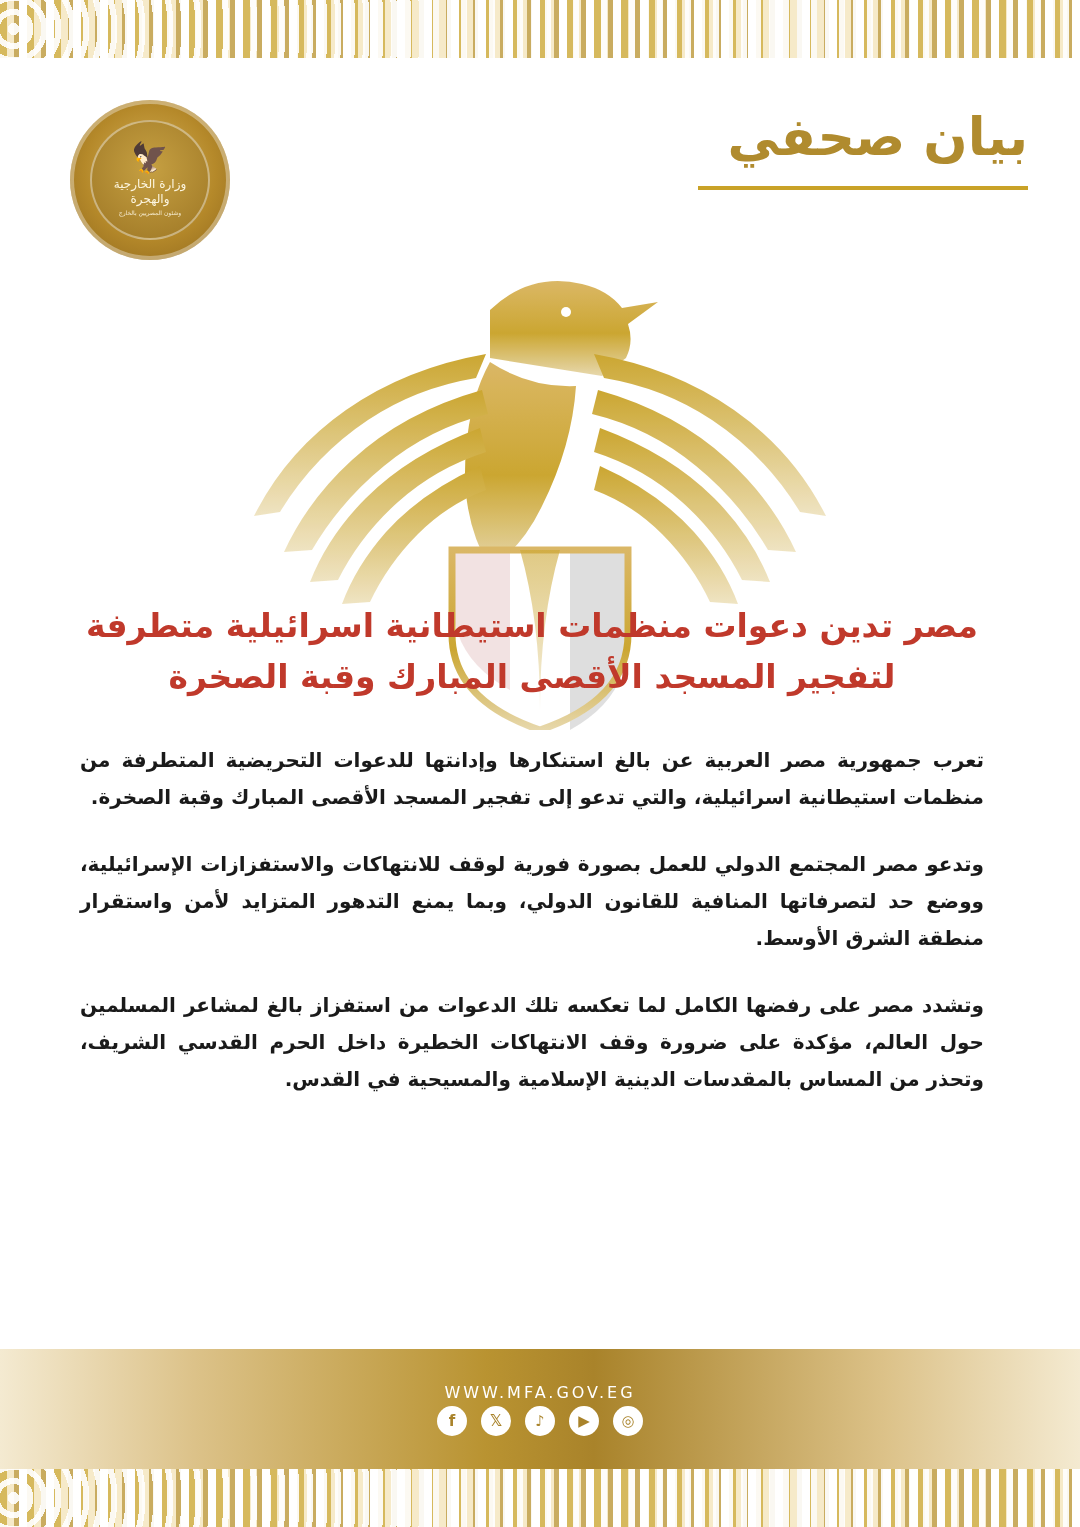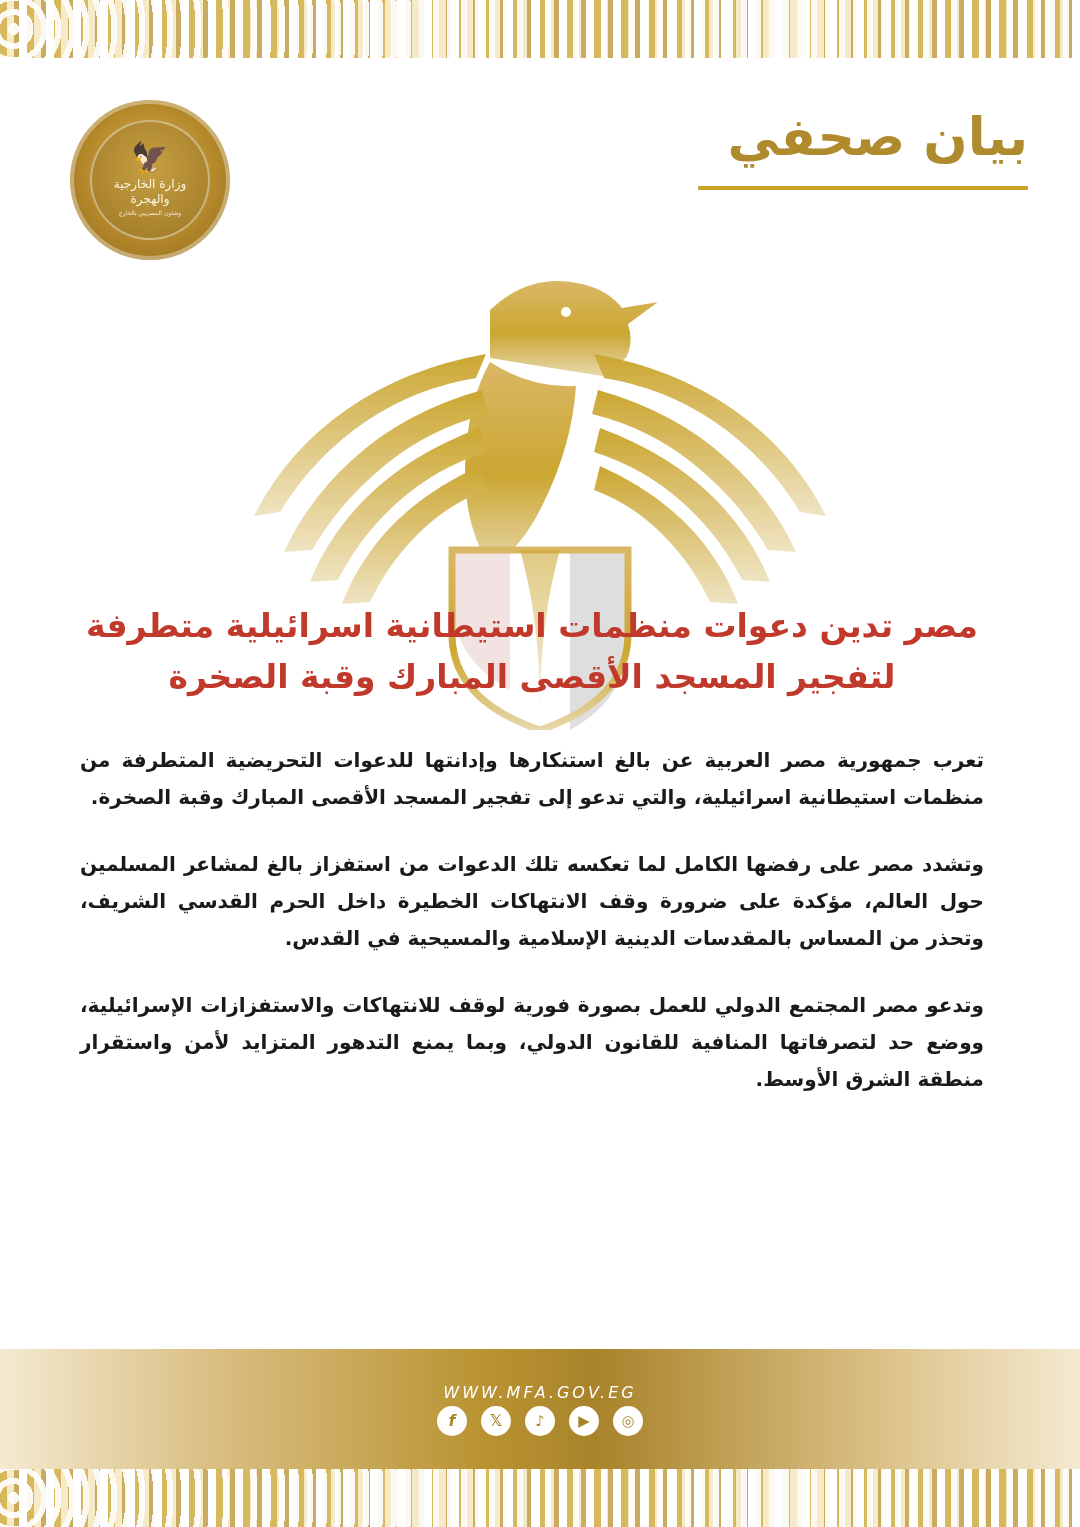--- a/index.html
+++ b/index.html
@@ -169,21 +169,20 @@
     left: 0;
     width: 1080px;
     height: 120px;
     background: linear-gradient(90deg,
       #f4ead1 0%, #dcc289 18%, #b99331 45%, #a9832a 55%, #dcc289 82%, #f4ead1 100%);
     display: flex;
     flex-direction: column;
     align-items: center;
     justify-content: center;
     gap: 4px;
-    font-style: italic;
   }
   .footer-url {
     font-family: "DejaVu Sans", sans-serif;
     font-size: 16px;
     letter-spacing: 3px;
     color: #ffffff;
     direction: ltr;
   }
   .social-row {
     display: flex;
@@ -265,22 +264,22 @@
   </g>
 
   <path d="M330 300 q20 70 20 160 q0 -90 20 -160 z" fill="url(#goldgrad2)" opacity=".6"></path>
 </svg>
 
 <div class="content">
 
   <div class="headline">مصر تدين دعوات منظمات استيطانية اسرائيلية متطرفة لتفجير المسجد الأقصى المبارك وقبة الصخرة</div>
 
   <p class="para">تعرب جمهورية مصر العربية عن بالغ استنكارها وإدانتها للدعوات التحريضية المتطرفة من منظمات استيطانية اسرائيلية، والتي تدعو إلى تفجير المسجد الأقصى المبارك وقبة الصخرة.</p>
+  <p class="para">وتدعو مصر المجتمع الدولي للعمل بصورة فورية لوقف للانتهاكات والاستفزازات الإسرائيلية، ووضع حد لتصرفاتها المنافية للقانون الدولي، وبما يمنع التدهور المتزايد لأمن واستقرار منطقة الشرق الأوسط.</p>
   <p class="para">وتشدد مصر على رفضها الكامل لما تعكسه تلك الدعوات من استفزاز بالغ لمشاعر المسلمين حول العالم، مؤكدة على ضرورة وقف الانتهاكات الخطيرة داخل الحرم القدسي الشريف، وتحذر من المساس بالمقدسات الدينية الإسلامية والمسيحية في القدس.</p>
-  <p class="para">وتدعو مصر المجتمع الدولي للعمل بصورة فورية لوقف للانتهاكات والاستفزازات الإسرائيلية، ووضع حد لتصرفاتها المنافية للقانون الدولي، وبما يمنع التدهور المتزايد لأمن واستقرار منطقة الشرق الأوسط.</p>
 
 </div>
 
 <div class="footer">
   <div class="footer-url">WWW.MFA.GOV.EG</div>
   <div class="social-row">
     <div class="social-icon">f</div>
     <div class="social-icon">𝕏</div>
     <div class="social-icon">♪</div>
     <div class="social-icon">▶</div>

